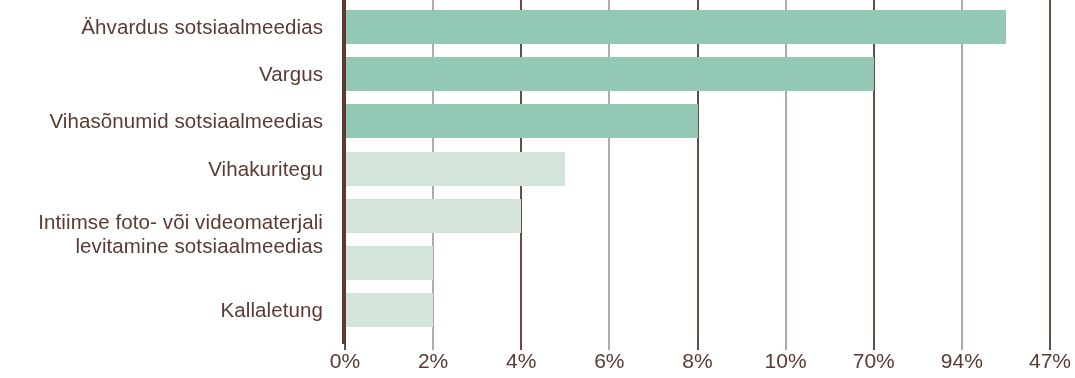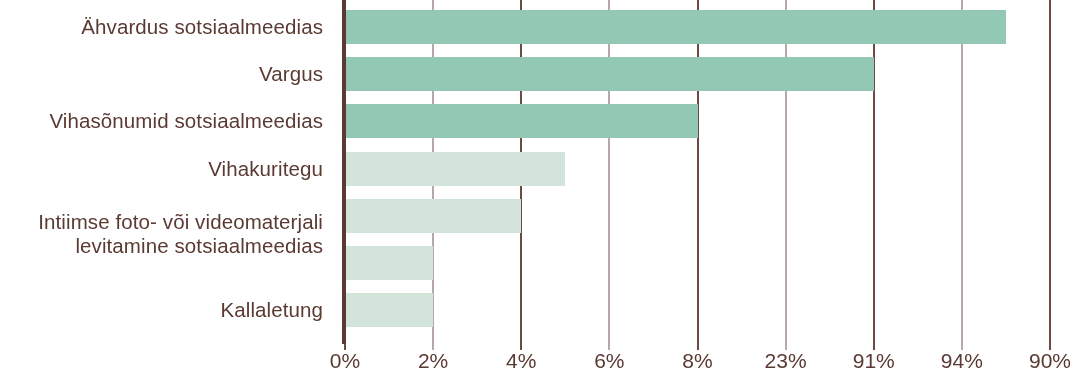--- a/index.html
+++ b/index.html
@@ -139,22 +139,22 @@
       <div class="xtick" style="left: 0px;">0%</div>
       <div class="tickmark light" style="left: 87.125px;"></div>
       <div class="xtick" style="left: 88.125px;">2%</div>
       <div class="tickmark dark" style="left: 175.25px;"></div>
       <div class="xtick" style="left: 176.25px;">4%</div>
       <div class="tickmark light" style="left: 263.375px;"></div>
       <div class="xtick" style="left: 264.375px;">6%</div>
       <div class="tickmark dark" style="left: 351.5px;"></div>
       <div class="xtick" style="left: 352.5px;">8%</div>
       <div class="tickmark light" style="left: 439.625px;"></div>
-      <div class="xtick" style="left: 440.625px;">23%</div>
+      <div class="xtick" style="left: 440.625px;">10%</div>
       <div class="tickmark dark" style="left: 527.75px;"></div>
-      <div class="xtick" style="left: 528.75px;">91%</div>
+      <div class="xtick" style="left: 528.75px;">70%</div>
       <div class="tickmark light" style="left: 615.875px;"></div>
       <div class="xtick" style="left: 616.875px;">94%</div>
       <div class="tickmark dark" style="left: 704px;"></div>
-      <div class="xtick" style="left: 705px;">90%</div>
+      <div class="xtick" style="left: 705px;">47%</div>
     </div>
 
 </div>
 
 </body></html>

